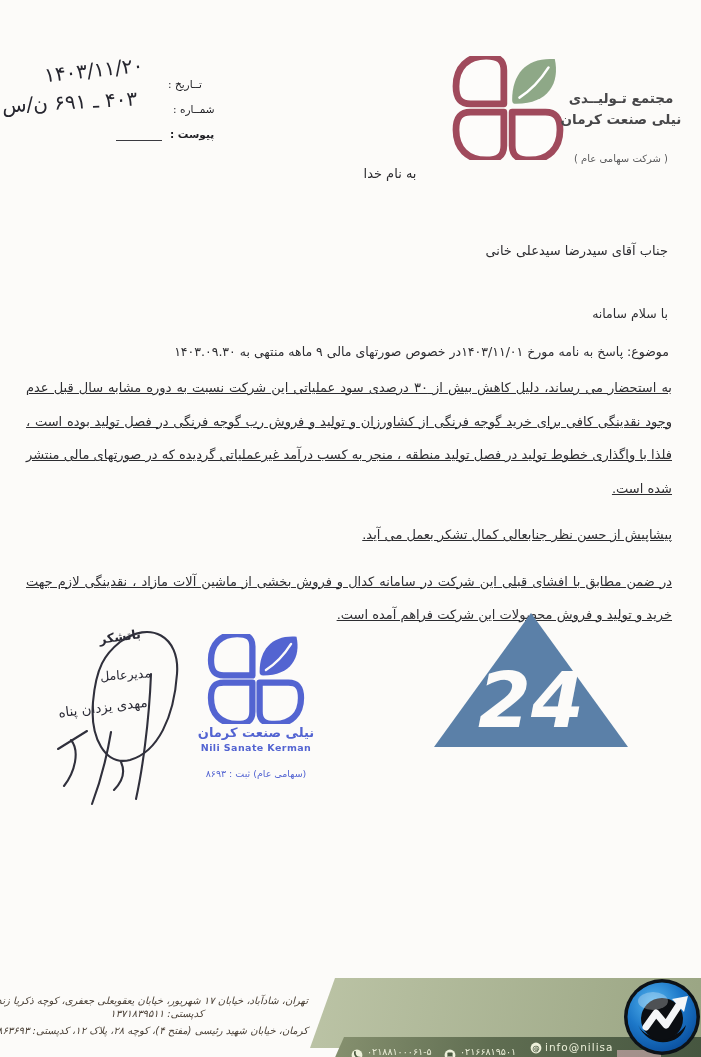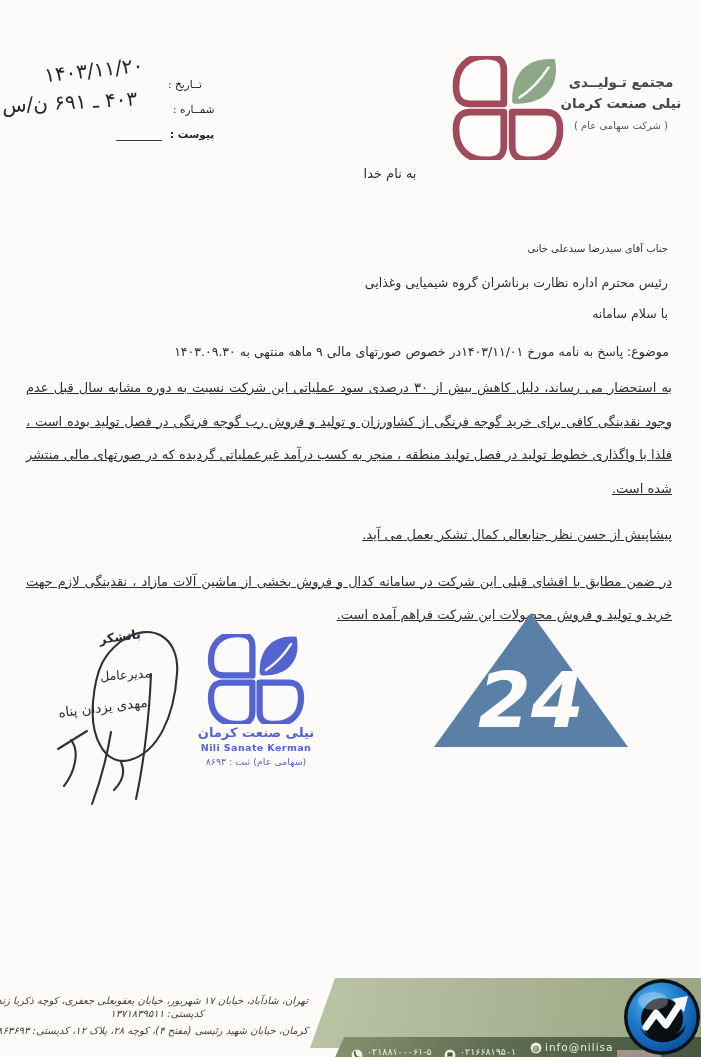--- a/index.html
+++ b/index.html
@@ -17,46 +17,46 @@
   #lbl-date{left:168px;top:78px;}
   #lbl-number{left:173px;top:103px;}
   #lbl-attach{left:170px;top:128px;font-weight:bold;}
   .handwrite{color:#26262f;font-size:20px;letter-spacing:1px;}
   #hw-date{left:44px;top:58px;transform:rotate(-6deg);}
   #hw-number{left:2px;top:90px;transform:rotate(-3deg);}
   #attach-line{left:116px;top:140px;width:46px;border-top:1.6px solid #3a3a40;}
 
   
   #logo-flower{left:452px;top:56px;width:112px;height:104px;}
-  #logo-text{left:545px;top:72px;width:152px;text-align:center;color:#474749;}
+  #logo-text{left:545px;top:88px;width:152px;text-align:center;color:#474749;}
   #logo-text .l1,#logo-text .l2{font-size:13.5px;font-weight:bold;line-height:21px;}
-  #logo-text .l3{font-size:10px;line-height:18px;color:#5a5a5c;margin-top:3px;}
+  #logo-text .l3{font-size:10px;line-height:18px;color:#5a5a5c;margin-top:20px;}
 
   
   #bismillah{left:300px;top:166px;width:180px;text-align:center;font-size:13px;}
-  .recip{right:33px;text-align:right;font-size:10px;}
+  .recip{right:33px;text-align:right;font-size:13px;}
   #recip-name{top:243px;}
   #recip-title{top:275px;font-size:12.5px;}
   #salutation{top:306px;font-size:12.5px;}
   #subject{right:32px;top:344px;font-size:12.5px;text-align:right;}
   #letter-body{top:371px;right:29px;left:26px;text-align:justify;font-size:13px;line-height:33.5px;}
   #letter-body p{margin:0 0 13px 0;text-decoration:underline;}
   #closing{text-align:right;}
 
   
   .sig-text{color:#2b2b36;z-index:4;}
   #sig-thanks{left:99px;top:629px;transform:rotate(-8deg);font-size:12.5px;font-weight:bold;}
   #sig-role{left:100px;top:667px;transform:rotate(-4deg);font-size:12.5px;}
   #sig-name{left:58px;top:699px;transform:rotate(-7deg);font-size:13.5px;}
   #sig-scribble{left:50px;top:612px;width:200px;height:205px;z-index:5;}
   #stamp{left:196px;top:634px;width:120px;text-align:center;color:#4759cf;opacity:.93;z-index:3;}
   #stamp-flower{width:98px;height:90px;margin:0 auto;display:block;}
   #stamp .fa{font-size:13px;font-weight:bold;line-height:17px;}
   #stamp .en{font-size:9.5px;font-weight:bold;letter-spacing:.4px;line-height:14px;}
-  #stamp .reg{font-size:9.5px;line-height:13px;}
+  #stamp .reg{font-size:9.5px;line-height:13px;margin-top:12px;}
 
   
   #b24-tri{left:431px;top:610px;width:200px;height:140px;}
   #b24-word{left:420px;top:736px;width:222px;text-align:center;font-size:29px;font-weight:bold;
             letter-spacing:5px;color:#5b80a8;}
 
   
   #addr{left:6px;top:994px;width:302px;text-align:center;font-size:10px;line-height:13px;color:#4a4036;font-style:italic;}
   #addr div{white-space:nowrap;}
   #addr .gap{margin-top:4px;}
@@ -95,21 +95,20 @@
   </svg>
   <div class="abs rtl" id="logo-text">
     <div class="l1">مجتمع تـولیــدی</div>
     <div class="l2">نیلی صنعت کرمان</div>
     <div class="l3">( شرکت سهامی عام )</div>
   </div>
 
   <div class="abs rtl" id="bismillah">به نام خدا</div>
 
   <div class="abs rtl recip" id="recip-name">جناب آقای سیدرضا سیدعلی خانی</div>
-  <div class="abs rtl recip" id="recip-title">رئیس محترم اداره نظارت برناشران گروه شیمیایی وغذایی</div>
   <div class="abs rtl recip" id="salutation">با سلام سامانه</div>
 
   <div class="abs rtl" id="subject">موضوع: پاسخ به نامه مورخ ۱۴۰۳/۱۱/۰۱در خصوص صورتهای مالی ۹ ماهه منتهی به ۱۴۰۳.۰۹.۳۰</div>
 
   <div class="abs rtl" id="letter-body">
     <p>به استحضار می رساند، دلیل کاهش بیش از ۳۰ درصدی سود عملیاتی این شرکت نسبت به دوره مشابه سال قبل عدم وجود نقدینگی کافی برای خرید گوجه فرنگی از کشاورزان و تولید و فروش رب گوجه فرنگی در فصل تولید بوده است ، فلذا با واگذاری خطوط تولید در فصل تولید منطقه ، منجر به کسب درآمد غیرعملیاتی گردیده که در صورتهای مالی منتشر شده است.</p>
     <p id="closing">پیشاپیش از حسن نظر جنابعالی کمال تشکر بعمل می آید.</p>
     <p>در ضمن مطابق با افشای قبلی این شرکت در سامانه کدال و فروش بخشی از ماشین آلات مازاد ، نقدینگی لازم جهت خرید و تولید و فروش محصولات این شرکت فراهم آمده است.</p>
   </div>
 

